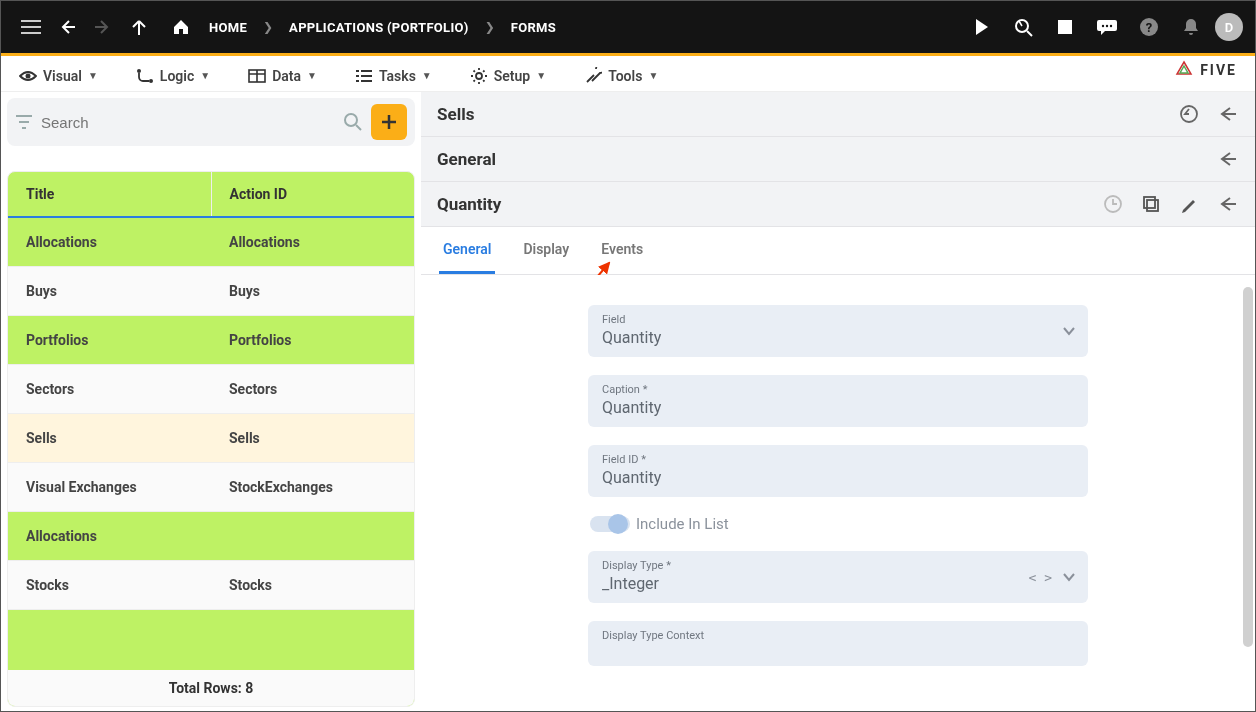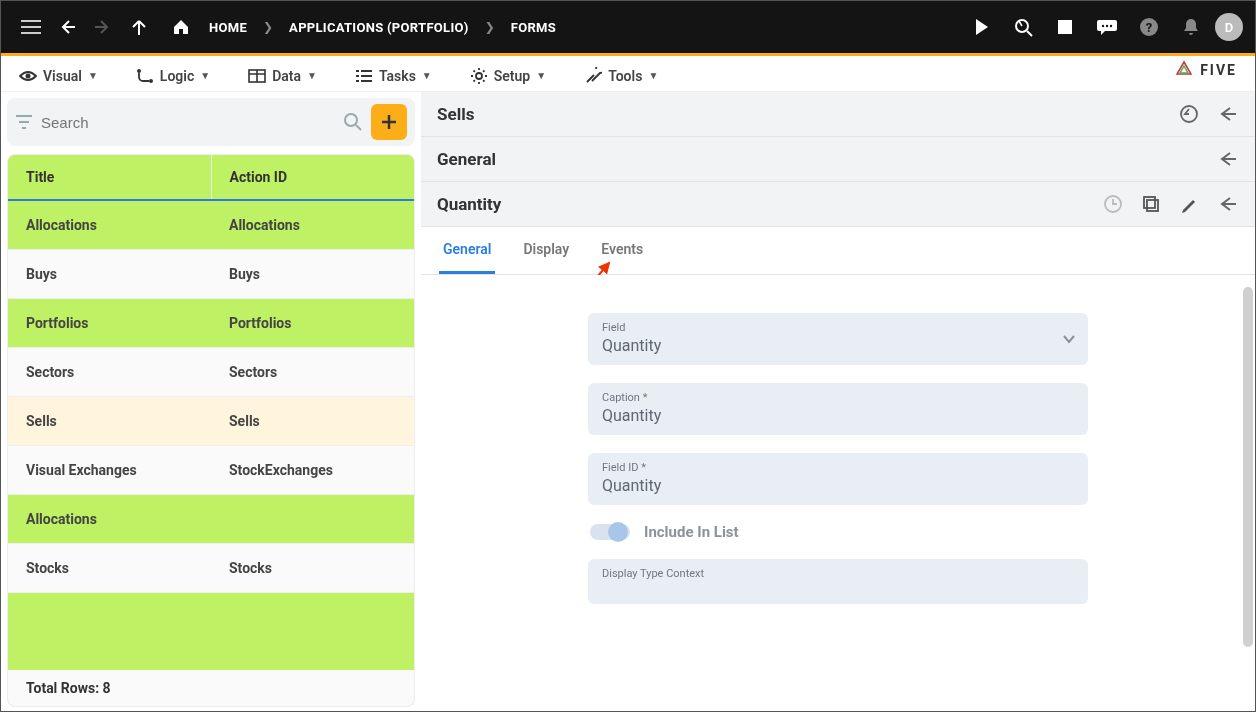--- a/index.html
+++ b/index.html
@@ -17,58 +17,58 @@
   .orange-line { height: 3px; background: #fbae17; width: 100%; }
   
   
   .menubar { height: 36px; display: flex; align-items: center; padding: 4px 12px 0 12px; gap: 26px; border-bottom: 1px solid #eee; position: relative;}
   .menu-item { display: flex; align-items: center; gap: 6px; color: #444; font-weight: 600; font-size: 14px; cursor: pointer; padding: 4px 6px; }
   .menu-item .tri { font-size: 10px; color: #555;}
   .five-logo { position: absolute; right: 18px; top: 4px; display:flex; align-items:center; gap:6px; font-weight:700; letter-spacing:2px; color:#333; font-size:14px;}
   
   
   .content { display: flex; height: calc(712px - 52px - 3px - 36px); }
-  .left-panel { width: 420px; padding: 6px; display: flex; flex-direction: column; gap: 8px;}
+  .left-panel { width: 420px; padding: 6px; display: flex; flex-direction: column; gap: 25px;}
   .right-panel { flex: 1; background: #f2f3f5; display: flex; flex-direction: column; }
   
   
   .searchbar { background: #f2f3f5; border-radius: 8px; height: 48px; display: flex; align-items: center; padding: 0 8px; gap: 8px;}
   .searchbar input { flex: 1; border: none; background: transparent; font-size: 15px; color: #555; outline: none;}
   .add-btn { width: 36px; height: 36px; background: #fbae17; border-radius: 6px; display: flex; align-items: center; justify-content: center; cursor: pointer; font-size: 22px; color: #333;}
   
   .table-wrap { flex:1; background:#bef264; border-radius:8px; border:1px solid #eee; display:flex; flex-direction:column; overflow:hidden;}
   .thead { display:flex; border-bottom:2px solid #2a7de1; font-weight:700; color:#333; font-size:14px;}
   .th { padding:14px 18px; flex:1;}
   .th:first-child{border-right:1px solid #eee;}
   .tbody { flex:1; overflow:auto;}
   .trow { display:flex; border-bottom:1px solid #eee; cursor:pointer;}
   .trow:nth-child(even){ background:#fafafa;}
   .trow.selected { background:#fff5dd;}
   .td { padding:16px 18px; flex:1; color:#444; font-size:14px;font-weight:bold;}
-  .tfoot { padding:10px 18px; text-align:left; font-weight:700; font-size:14px; color:#333; background:#fafafa;}
+  .tfoot { padding:10px 18px; text-align:center; font-weight:700; font-size:14px; color:#333; background:#fafafa;}
   
   
   .section-head { display:flex; align-items:center; justify-content:space-between; padding:10px 16px; border-bottom:1px solid #e3e3e6; color:#333; }
   .section-head.big { font-size:17px; font-weight:700;}
   .head-actions { display:flex; gap:14px; color:#666; align-items:center;}
   .head-actions .hicon { cursor:pointer; display:flex; align-items:center; justify-content:center; width:24px; height:24px;}
 
   .tabs { display:flex; gap:24px; padding:0 18px; border-bottom:1px solid #e3e3e6; background:#fff;}
   .tab { padding:14px 4px; font-weight:600; color:#777; cursor:pointer; font-size:14px; border-bottom:3px solid transparent;}
   .tab.active { color:#2a7de1; border-bottom-color:#2a7de1;}
   
   .form-area { flex:1; background:#fff; overflow:auto; padding:30px 0 20px 0; position:relative;}
-  .form-col { width: 500px; margin: 8px auto; display:flex; flex-direction:column; gap:18px;}
+  .form-col { width: 500px; margin: 0 auto; display:flex; flex-direction:column; gap:18px;}
   .field { background:#e9eef5; border-radius:6px; padding:8px 14px 10px 14px; position:relative;}
   .field-label { font-size:11px; color:#707780;}
   .field-value { font-size:16px; color:#5f6770; margin-top:2px;}
   .field .sel-chevron { position:absolute; right:12px; top:50%; transform:translateY(-50%); color:#8a909a; }
   .field .codey { position:absolute; right:36px; top:50%; transform:translateY(-50%); color:#8a909a; font-size:13px; font-family:monospace;}
 
-  .toggle-row { display:flex; align-items:center; gap:14px; padding: 0 2px; font-weight: bold;}
+  .toggle-row { display:flex; align-items:center; gap:6px; padding: 0 2px;}
   .toggle { width:40px; height:16px; background:#d9e3f0; border-radius:10px; position:relative;}
   .toggle .knob { width:20px; height:20px; background:#a9c5e8; border-radius:50%; position:absolute; top:-2px; left:18px;}
   .toggle-label { color:#8b929c; font-size:15px;}
   
   .arrow-annot { position:absolute; left:160px; top:28px; pointer-events:none;}
   
   .scrollbar-fake { position:absolute; right:2px; top:12px; width:10px; height:360px; background:#d0d0d0; border-radius:5px;}
 
   svg { display:block; }
 </style>
@@ -373,20 +373,30 @@
         <div class="field">
           <div class="field-label">Field ID *</div>
           <div class="field-value">Quantity</div>
         </div>
         <div class="toggle-row">
           <div class="toggle">
               <div class="knob"></div>
             </div>
           <div class="toggle-label">Include In List</div>
         </div>
+        <div class="field">
+          <div class="field-label">Display Type *</div>
+          <div class="field-value">_Integer</div>
+          <span class="codey">&lt;&nbsp;&gt;</span>
+          <span class="sel-chevron">
+              <svg width="14" height="10" viewBox="0 0 14 10">
+                <path d="M2 2 L7 8 L12 2" stroke="#8a909a" stroke-width="2" fill="none"></path>
+              </svg>
+            </span>
+        </div>
         <div class="field" style="padding-bottom:22px;">
           <div class="field-label">Display Type Context</div>
           <div class="field-value"></div>
         </div>
       </div>
     </div>
   </div>
 </div>
 
 </body></html>

